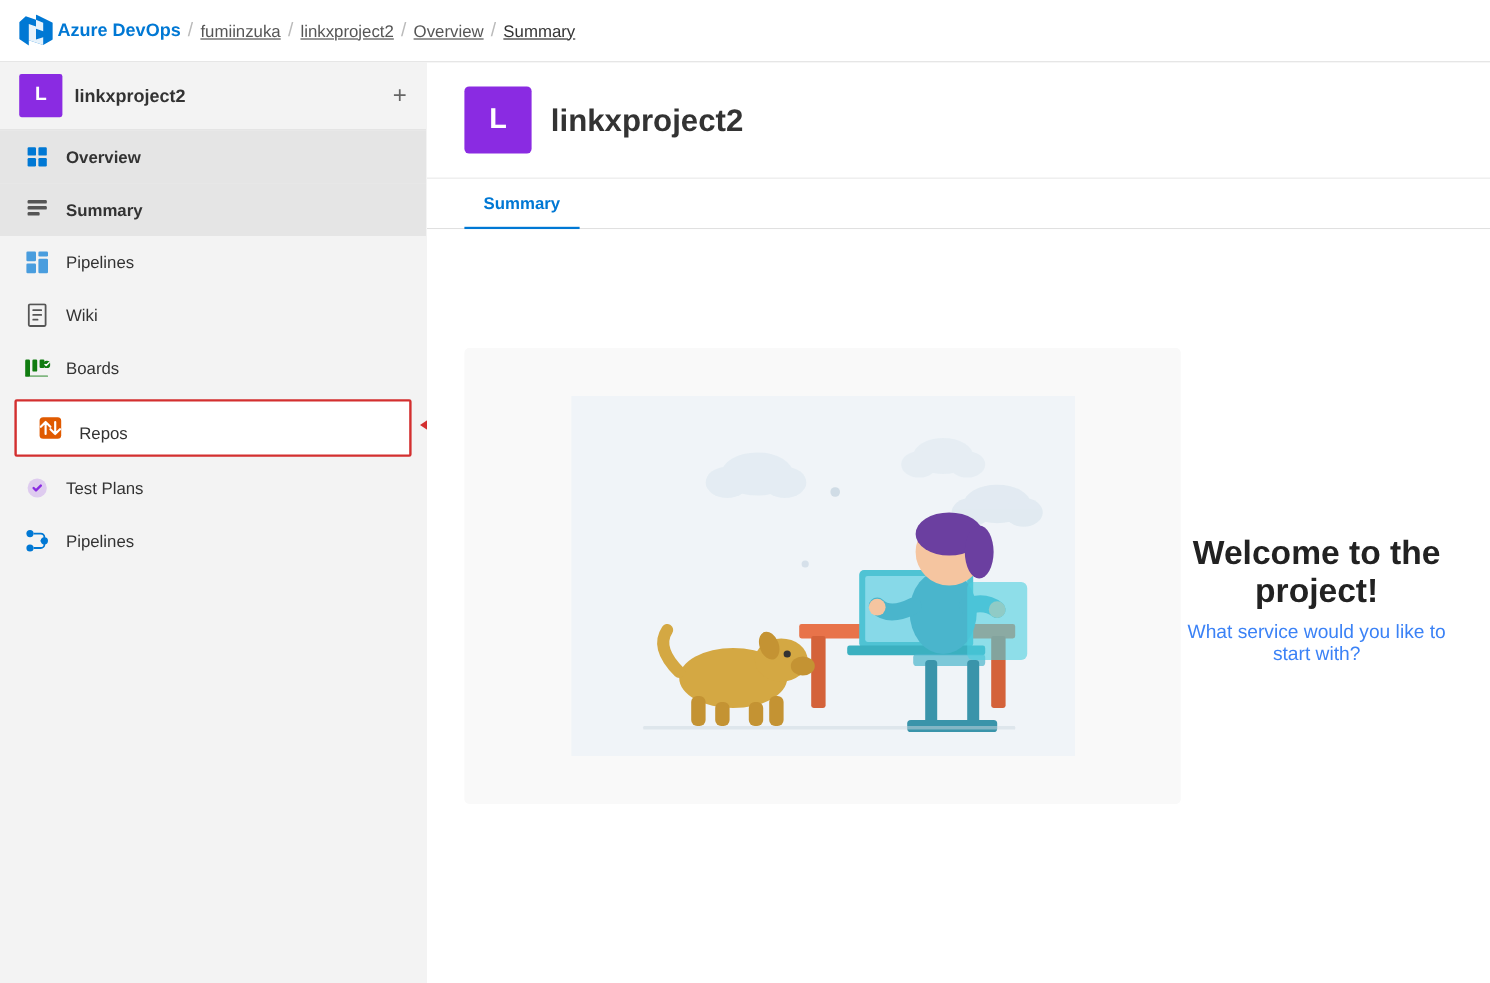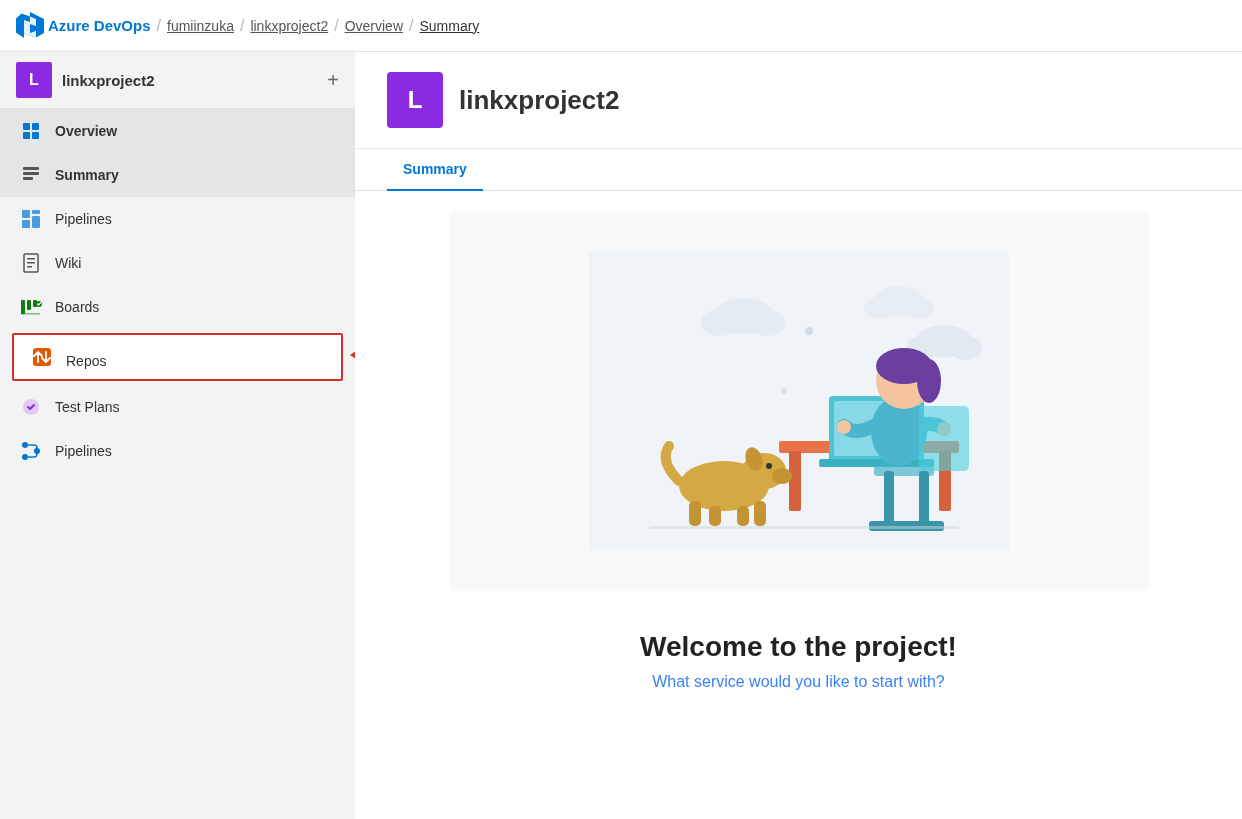--- a/index.html
+++ b/index.html
@@ -163,21 +163,21 @@
     .summary-tab.active {
       color: #0078d4;
       border-bottom: 2px solid #0078d4;
       font-weight: 600;
     }
 
     
     .illustration-area {
       flex: 1;
       display: flex;
-      flex-direction: column;
+      flex-direction: row;
       align-items: center;
       padding: 20px 32px 40px;
       background: #fff;
     }
 
     .illustration-box {
       width: 100%;
       max-width: 700px;
       background: #f9f9f9;
       border-radius: 4px;

